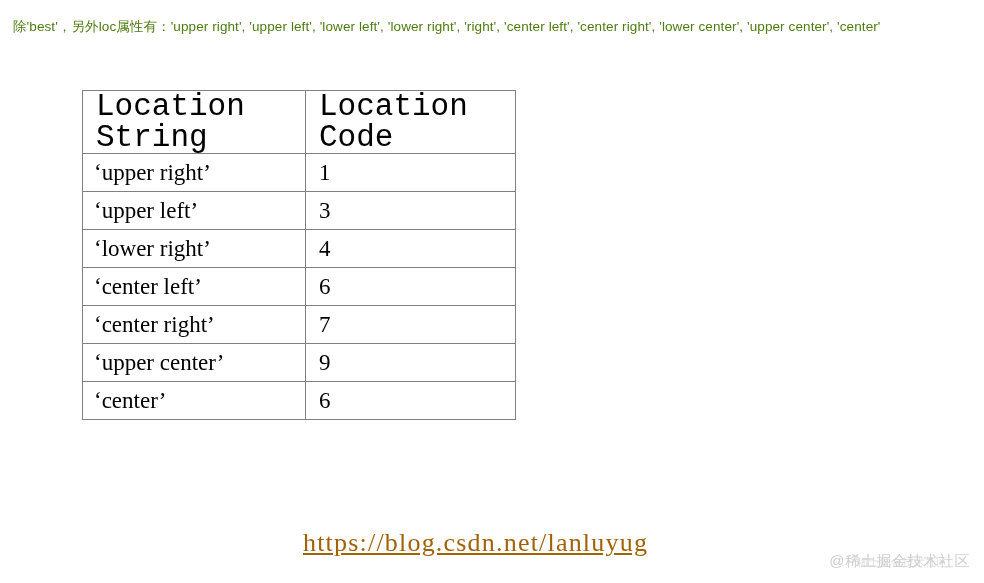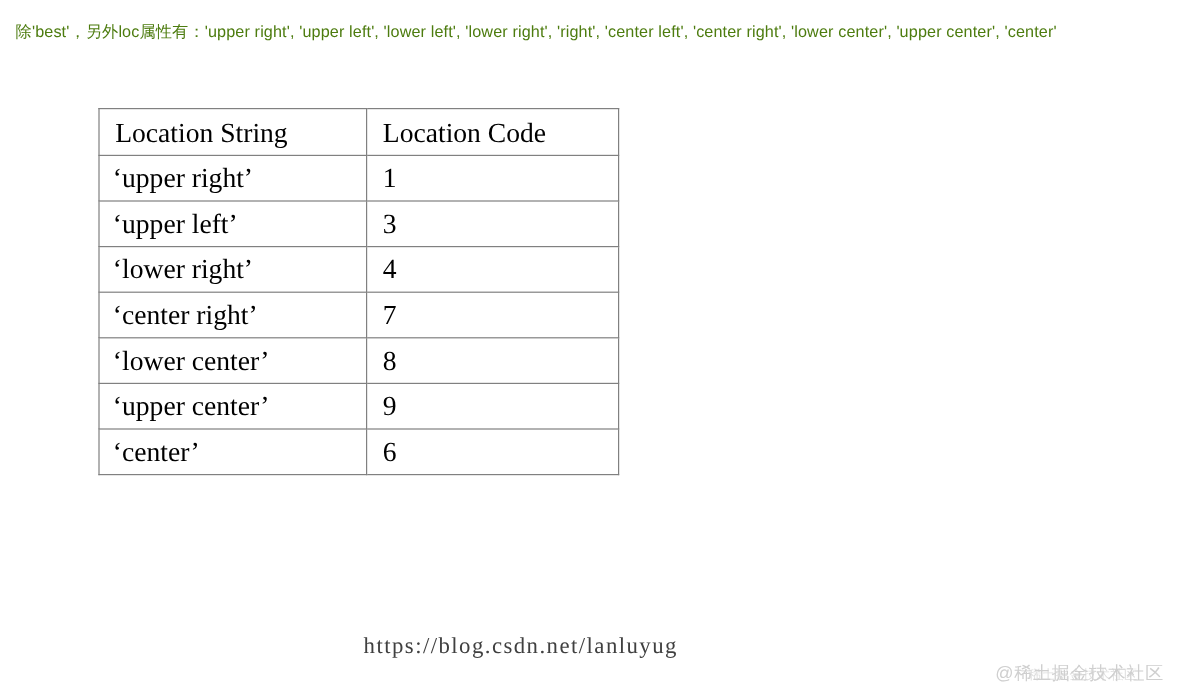--- a/index.html
+++ b/index.html
@@ -48,22 +48,22 @@
   #loc-table td {
     border: 1px solid #808080;
     height: 37px;
     padding: 0 0 0 11px;
     text-align: left;
     vertical-align: middle;
     color: #000000;
     background: #ffffff;
   }
   #loc-table th {
-    font-family: Liberation Serif, serif;
-    font-size: 23px;
+    font-family: Liberation Mono, monospace;
+    font-size: 31px;
     font-weight: 400;
     line-height: 1;
     height: 38px;
     padding-left: 13px;
   }
   #loc-table td {
     font-family: "Liberation Serif", serif;
     font-size: 23px;
     font-weight: 400;
     line-height: 1;
@@ -74,23 +74,24 @@
   .wm {
     position: absolute;
     pointer-events: none;
     user-select: none;
     white-space: nowrap;
   }
   #wm-csdn {
     left: 303px;
     top: 528px;
     font-family: "Liberation Serif", serif;
-    font-size: 19px;
+    font-size: 26px;
     letter-spacing: 1.2px;
-    color: #404040;
+    color: #a16207;
+    text-decoration: underline;
   }
   #wm-juejin {
     right: 14px;
     top: 552px;
     font-family: "Liberation Sans", sans-serif;
     font-size: 15px;
     letter-spacing: 0.6px;
     color: #cfcfcf;
     text-align: center;
   }
@@ -126,26 +127,26 @@
     </tr>
     <tr>
       <td class="string-cell">‘upper left’</td>
       <td class="code-cell">3</td>
     </tr>
     <tr>
       <td class="string-cell">‘lower right’</td>
       <td class="code-cell">4</td>
     </tr>
     <tr>
+      <td class="string-cell">‘center left’</td>
+      <td class="code-cell">6</td>
+    </tr>
+    <tr>
       <td class="string-cell">‘center right’</td>
       <td class="code-cell">7</td>
-    </tr>
-    <tr>
-      <td class="string-cell">‘lower center’</td>
-      <td class="code-cell">8</td>
     </tr>
     <tr>
       <td class="string-cell">‘upper center’</td>
       <td class="code-cell">9</td>
     </tr>
     <tr>
       <td class="string-cell">‘center’</td>
       <td class="code-cell">6</td>
     </tr>
   </tbody>

